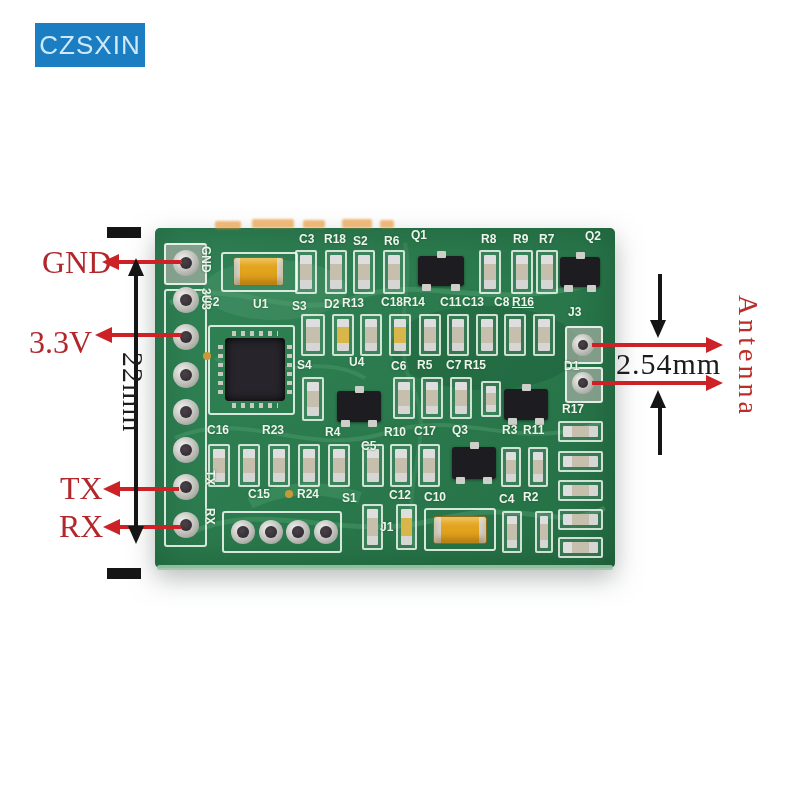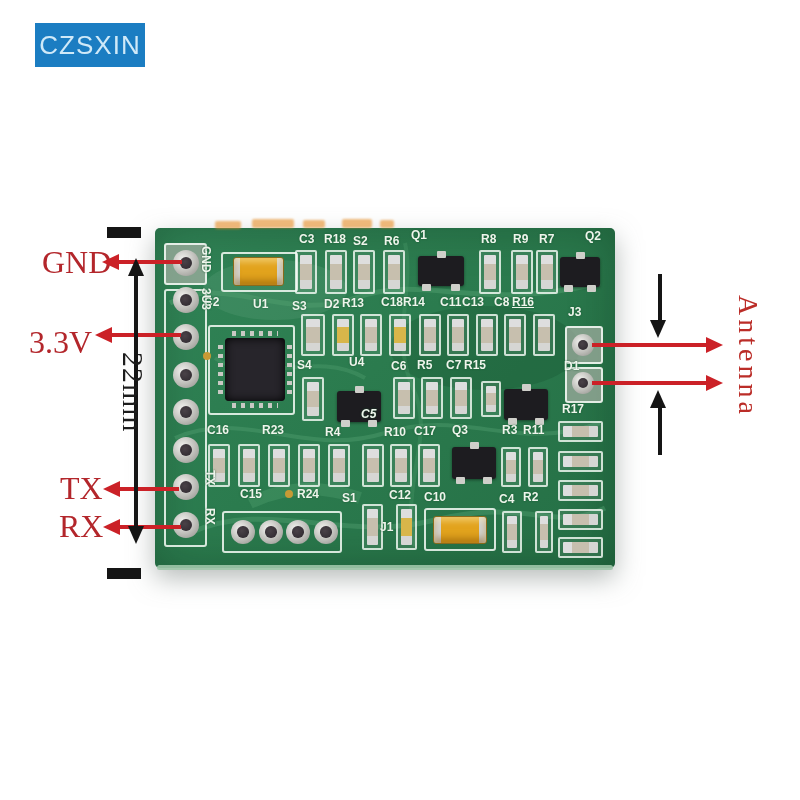--- a/index.html
+++ b/index.html
@@ -313,28 +313,28 @@
       <span class="sl" style="left: 297px; top: 359px;">S4</span>
       <span class="sl" style="left: 349px; top: 356px;">U4</span>
       <span class="sl" style="left: 391px; top: 360px;">C6</span>
       <span class="sl" style="left: 417px; top: 359px;">R5</span>
       <span class="sl" style="left: 446px; top: 359px;">C7</span>
       <span class="sl" style="left: 464px; top: 359px;">R15</span>
       <span class="sl" style="left: 564px; top: 360px;">D1</span>
       <span class="sl" style="left: 207px; top: 424px;">C16</span>
       <span class="sl" style="left: 262px; top: 424px;">R23</span>
       <span class="sl" style="left: 325px; top: 426px;">R4</span>
-      <span class="sl" style="left: 361px; top: 408px; font-style: italic;">C5</span>
+      <span class="sl" style="left: 361px; top: 440px;">C5</span>
       <span class="sl" style="left: 384px; top: 426px;">R10</span>
       <span class="sl" style="left: 414px; top: 425px;">C17</span>
       <span class="sl" style="left: 452px; top: 424px;">Q3</span>
       <span class="sl" style="left: 502px; top: 424px;">R3</span>
       <span class="sl" style="left: 523px; top: 424px;">R11</span>
       <span class="sl" style="left: 562px; top: 403px;">R17</span>
-      <span class="sl" style="left: 240px; top: 488px;">C15</span>
+      <span class="sl" style="left: 248px; top: 488px;">C15</span>
       <span class="sl" style="left: 297px; top: 488px;">R24</span>
       <span class="sl" style="left: 342px; top: 492px;">S1</span>
       <span class="sl" style="left: 389px; top: 489px;">C12</span>
       <span class="sl" style="left: 424px; top: 491px;">C10</span>
       <span class="sl" style="left: 499px; top: 493px;">C4</span>
       <span class="sl" style="left: 523px; top: 491px;">R2</span>
       <span class="sl" style="left: 380px; top: 521px; text-align: center;">J1</span>
       <span class="sl rot" style="left: 212px; top: 246px;">GND</span>
       <span class="sl rot" style="left: 212px; top: 288px;">3U3</span>
       <span class="sl rot" style="left: 216px; top: 470px;">TX</span>
@@ -362,18 +362,19 @@
   <div class="tick" style="left:107px;top:568px"></div>
   <div class="ann dim rot90" style="left:150px;top:352px">22mm</div>
 
   <div class="rline" style="left:592px;top:343px;width:114px"></div>
   <div class="ah ah-r" style="left:706px;top:337px"></div>
   <div class="rline" style="left:592px;top:381px;width:114px"></div>
   <div class="ah ah-r" style="left:706px;top:375px"></div>
 
   <div class="bline" style="left:658px;top:274px;width:4px;height:46px"></div>
   <div class="ah ah-d" style="left:650px;top:320px"></div>
+  <div class="ann dim" style="left:616px;top:347px">2.54mm</div>
   <div class="ah ah-u" style="left:650px;top:390px"></div>
   <div class="bline" style="left:658px;top:408px;width:4px;height:47px"></div>
 
   <div class="ann antenna rot90" style="left:764px;top:295px">Antenna</div>
 
 </div>
 
 </body></html>

